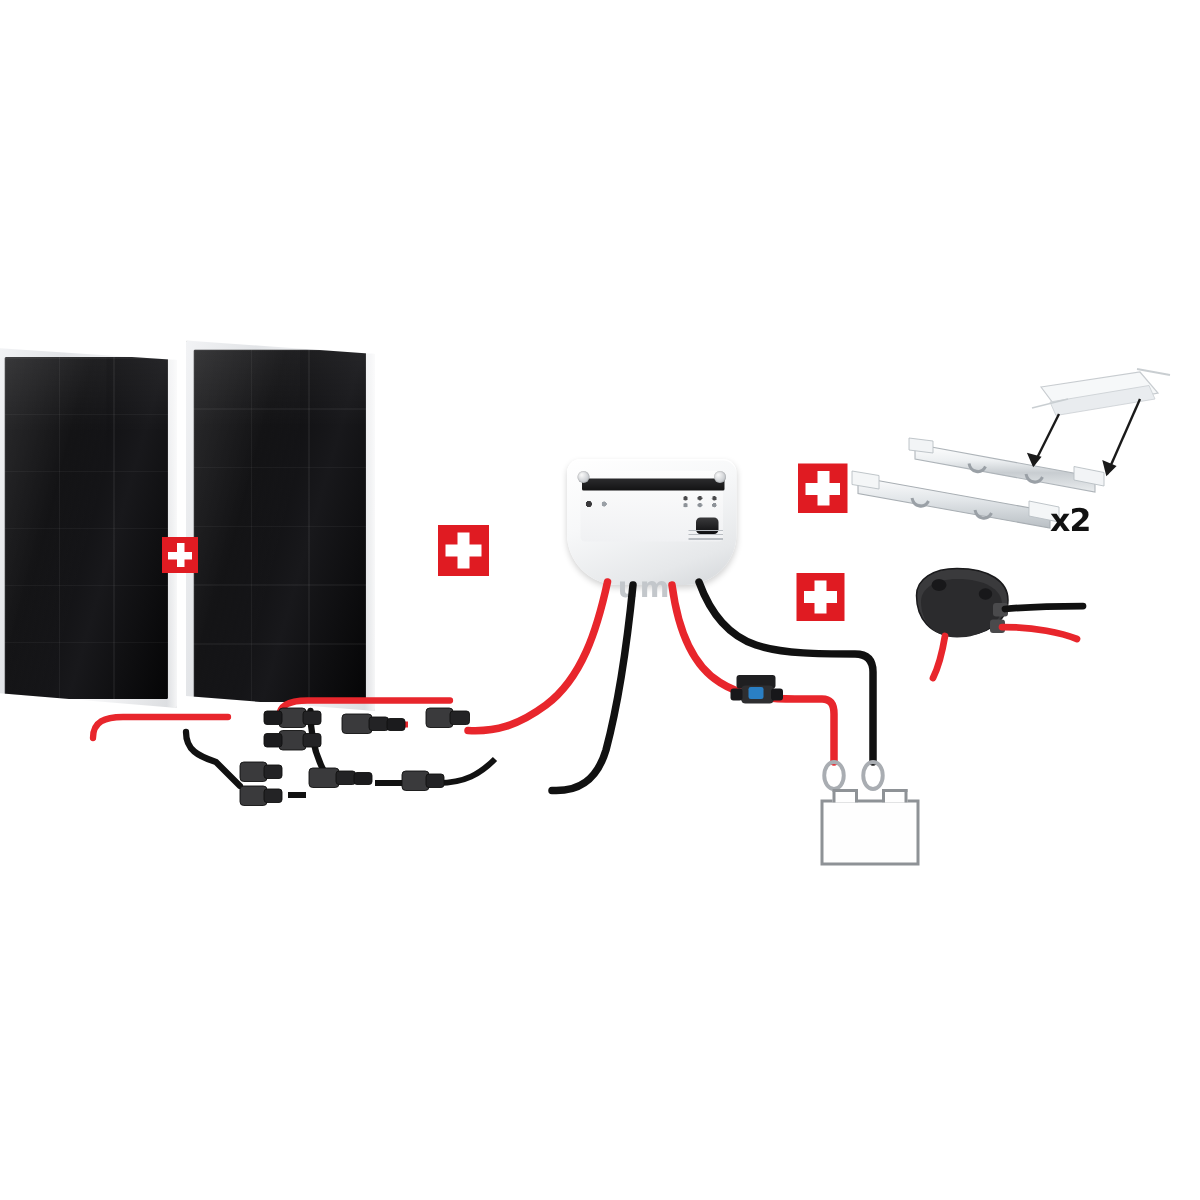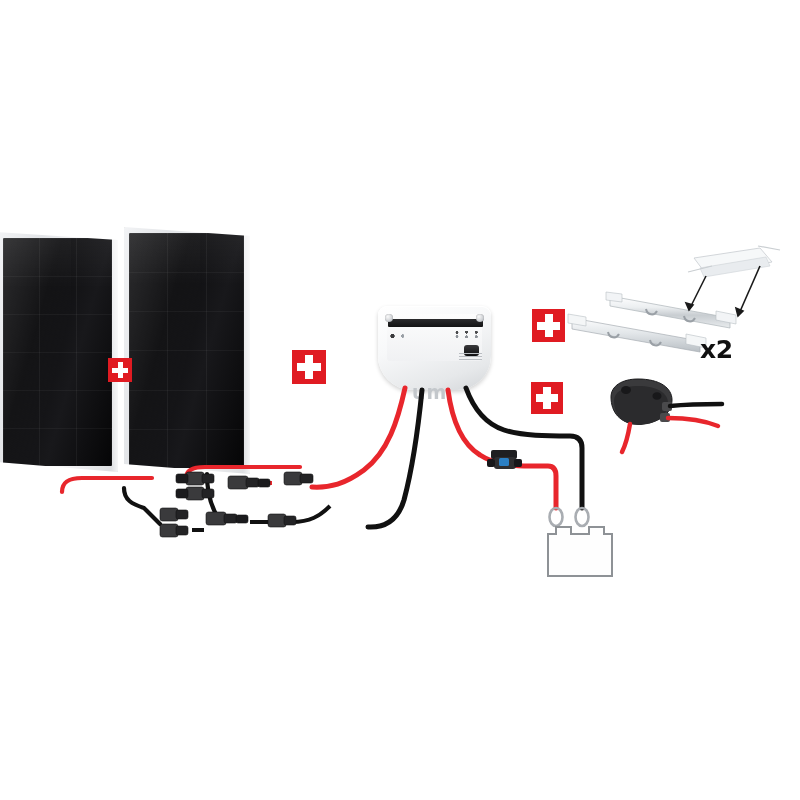--- a/index.html
+++ b/index.html
@@ -97,21 +97,21 @@
 
   
   .batt{position:absolute;}
   .batt .case{position:absolute;inset:0;border:2px solid #8e9296;background:#fefefe;}
   .batt .term{position:absolute;top:-7px;width:13px;height:7px;border:2px solid #8e9296;
     border-bottom:none;background:#fefefe;}
 
   
   .x2{
     position:absolute;font-family:"DejaVu Sans",sans-serif;
-    font-weight:700;color:#111;font-size:25px;line-height:1;letter-spacing:-0.5px;
+    font-weight:700;color:#111;font-size:21px;line-height:1;letter-spacing:-0.5px;
   }
   svg{position:absolute;left:0;top:0;overflow:visible;}
 </style>
 </head>
 <body>
 
 <div id="stage">
 
   <div class="panel" style="left:-2px;top:232px;width:120px;height:240px;
        clip-path:polygon(0 0,100% 8px,100% 100%,0 calc(100% - 10px));">

